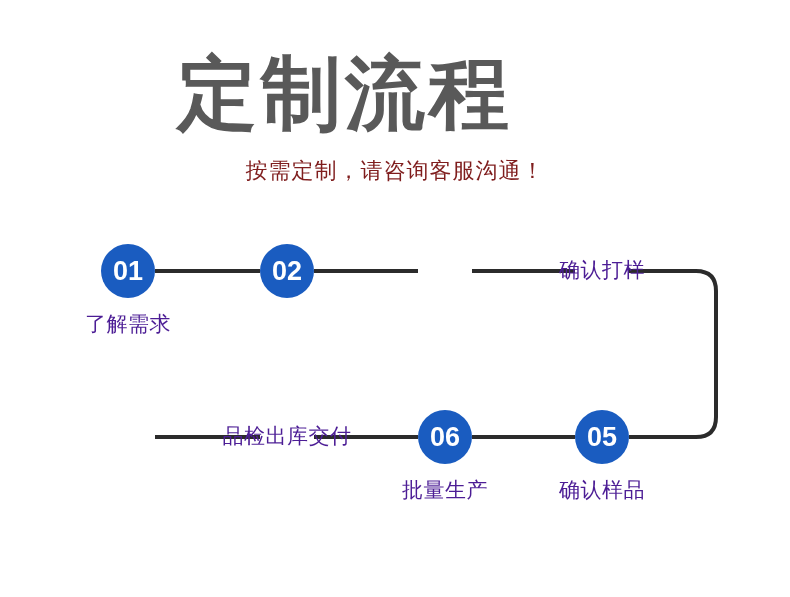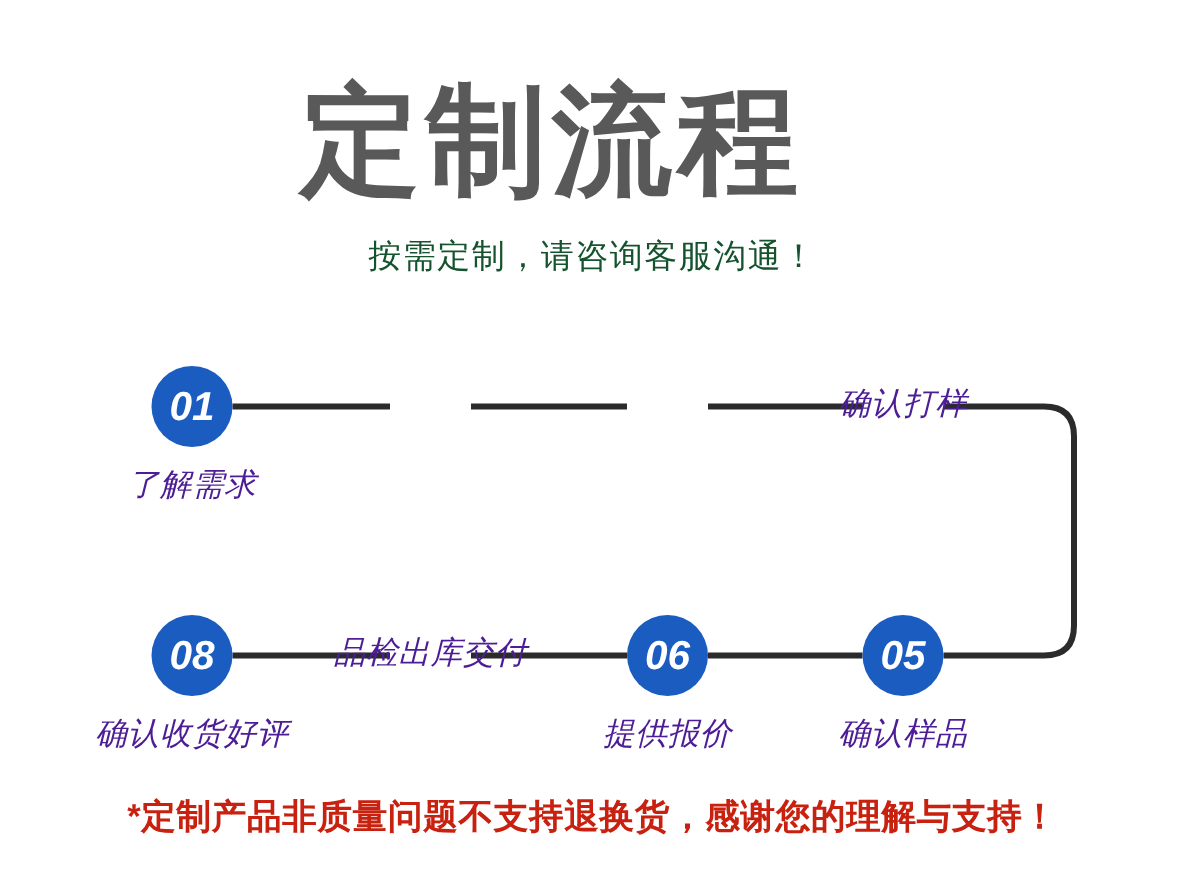--- a/index.html
+++ b/index.html
@@ -34,44 +34,42 @@
     left: 0;
     top: 46px;
     width: 690px;
     text-align: center;
     font-size: 80px;
     line-height: 96px;
     font-weight: bold;
     color: #595959;
     letter-spacing: 4px;
     white-space: nowrap;
-    padding-left: 23px;
   }
   .subtitle {
     position: absolute;
     left: 0;
     top: 155px;
     width: 790px;
     text-align: center;
     font-size: 22px;
     line-height: 32px;
     font-weight: normal;
-    color: #14532d;
+    color: #7f1d1d;
     letter-spacing: 1px;
     white-space: nowrap;
   }
 
   
   .flow {
     position: absolute;
     left: 0;
     top: 0;
     width: 706px;
     height: 597px;
-    font-style: italic;
   }
   .flow-connectors {
     position: absolute;
     left: 0;
     top: 0;
     width: 790px;
     height: 597px;
     pointer-events: none;
   }
 
@@ -147,38 +145,34 @@
       <line x1="575" y1="437" x2="472" y2="437" stroke="#2b2b2b" stroke-width="4"></line>
       <line x1="418" y1="437" x2="314" y2="437" stroke="#2b2b2b" stroke-width="4"></line>
       <line x1="260" y1="437" x2="155" y2="437" stroke="#2b2b2b" stroke-width="4"></line>
     </svg>
 
     <div class="step row-top" style="left:128px;">
       <div class="step-circle">01</div>
       <div class="step-label">了解需求</div>
     </div>
     <div class="step row-top" style="left:287px;">
+      <div class="step-circle">02</div>
     </div>
     <div class="step row-top" style="left:602px;">
       <div class="step-label">确认打样</div>
     </div>
 
     <div class="step row-bot" style="left:602px;">
       <div class="step-circle">05</div>
       <div class="step-label">确认样品</div>
     </div>
     <div class="step row-bot" style="left:445px;">
       <div class="step-circle">06</div>
-      <div class="step-label">提供报价</div>
+      <div class="step-label">批量生产</div>
     </div>
     <div class="step row-bot" style="left:287px;">
       <div class="step-label">品检出库交付</div>
     </div>
-    <div class="step row-bot" style="left:128px;">
-      <div class="step-circle">08</div>
-      <div class="step-label">确认收货好评</div>
-    </div>
 
   </div>
 
-  <div class="footer-note">*定制产品非质量问题不支持退换货，感谢您的理解与支持！</div>
 
 </div>
 
 </body></html>

